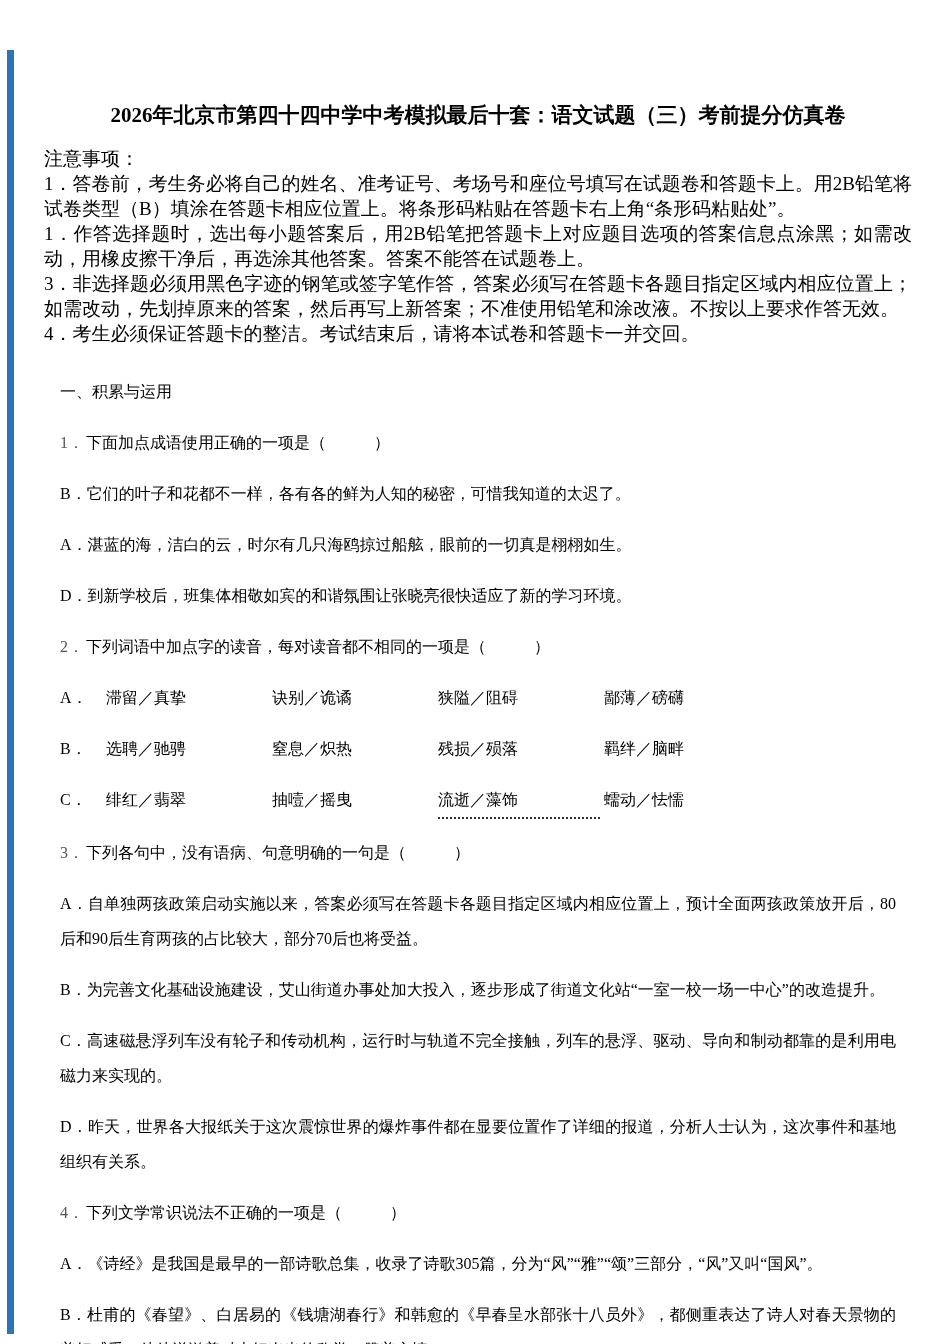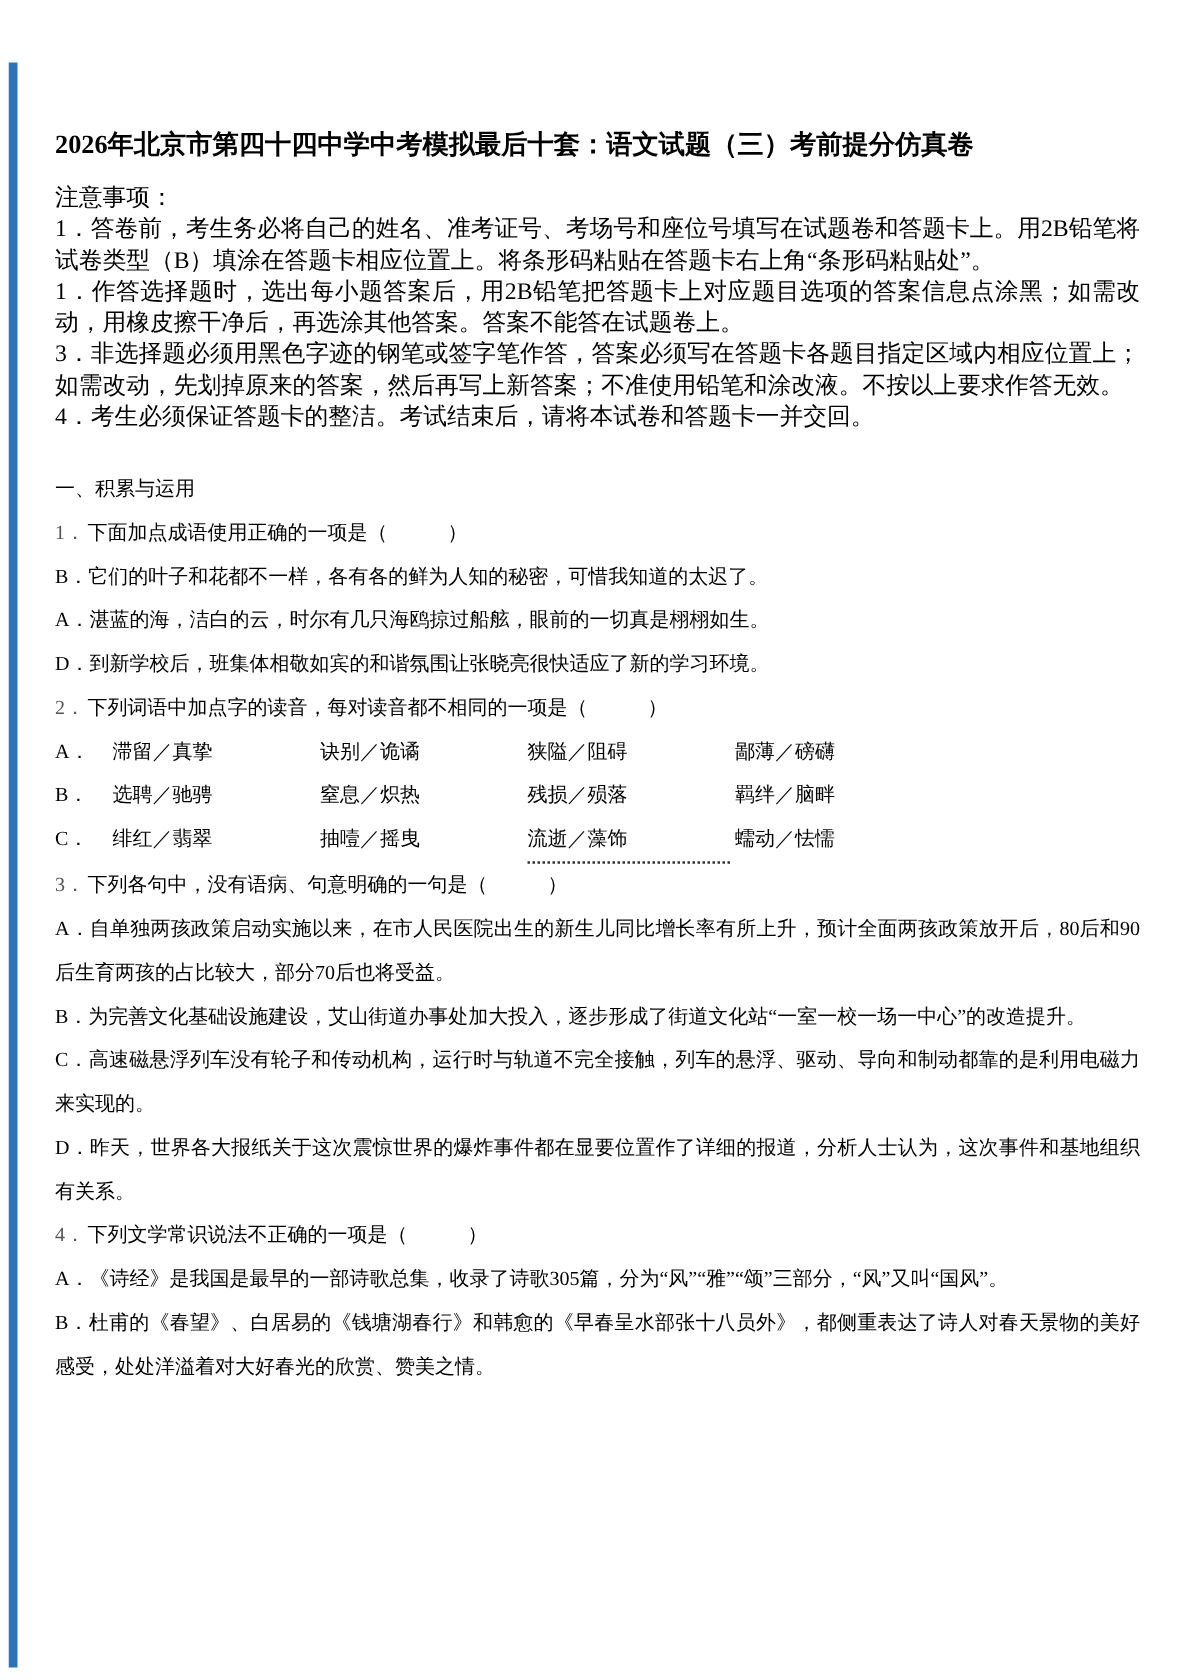--- a/index.html
+++ b/index.html
@@ -23,35 +23,35 @@
     left: 7px;
     top: 50px;
     width: 7px;
     height: 1284px;
     background: #2e74b5;
   }
   .title {
     font-size: 21px;
     font-weight: bold;
     line-height: 30px;
-    text-align: left;
+    text-align: center;
     margin: 0 0 16px 0;
   }
   .notice {
     font-size: 19px;
     line-height: 25px;
     text-align: justify;
   }
   .notice p { margin: 0; word-break: break-all; }
   .mainbody {
     margin-top: 28px;
     font-size: 16px;
     line-height: 35px;
   }
-  .mainbody p { margin: 0; word-break: break-all; text-align: justify; }
+  .mainbody p { margin: 16px; word-break: break-all; text-align: justify; }
   .mainbody p.row, .mainbody p.stem { text-align: left; }
   .qnum { color: #555555; margin-right: 2px; }
   .letter { display: inline-block; width: 42px; }
   .pair { display: inline-block; width: 162px; }
   .pair.last { width: auto; text-align: center; }
   .pair.dotted-under { border-bottom: 2px dotted #333333; }
 </style>
 </head>
 <body>
 
@@ -93,21 +93,21 @@
     </p>
     <p class="row">
       <span class="letter">C．</span>
       <span class="pair">绯红／翡翠</span>
       <span class="pair">抽噎／摇曳</span>
       <span class="pair dotted-under">流逝／藻饰</span>
       <span class="pair last">蠕动／怯懦</span>
     </p>
 
     <p class="stem"><span class="qnum">3．</span><span>下列各句中，没有语病、句意明确的一句是（　　　）</span></p>
-    <p>A．自单独两孩政策启动实施以来，在市人民医院出生的新生儿同比增长率有所上升，预计全面两孩政策放开后，80后和90后生育两孩的占比较大，部分70后也将受益。</p>
+    <p>A．自单独两孩政策启动实施以来，答案必须写在答题卡各题目指定区域内相应位置上，预计全面两孩政策放开后，80后和90后生育两孩的占比较大，部分70后也将受益。</p>
     <p>B．为完善文化基础设施建设，艾山街道办事处加大投入，逐步形成了街道文化站“一室一校一场一中心”的改造提升。</p>
     <p>C．高速磁悬浮列车没有轮子和传动机构，运行时与轨道不完全接触，列车的悬浮、驱动、导向和制动都靠的是利用电磁力来实现的。</p>
     <p>D．昨天，世界各大报纸关于这次震惊世界的爆炸事件都在显要位置作了详细的报道，分析人士认为，这次事件和基地组织有关系。</p>
 
     <p class="stem"><span class="qnum">4．</span><span>下列文学常识说法不正确的一项是（　　　）</span></p>
     <p>A．《诗经》是我国是最早的一部诗歌总集，收录了诗歌305篇，分为“风”“雅”“颂”三部分，“风”又叫“国风”。</p>
     <p>B．杜甫的《春望》、白居易的《钱塘湖春行》和韩愈的《早春呈水部张十八员外》，都侧重表达了诗人对春天景物的美好感受，处处洋溢着对大好春光的欣赏、赞美之情。</p>
   </div>
 </div>
 

